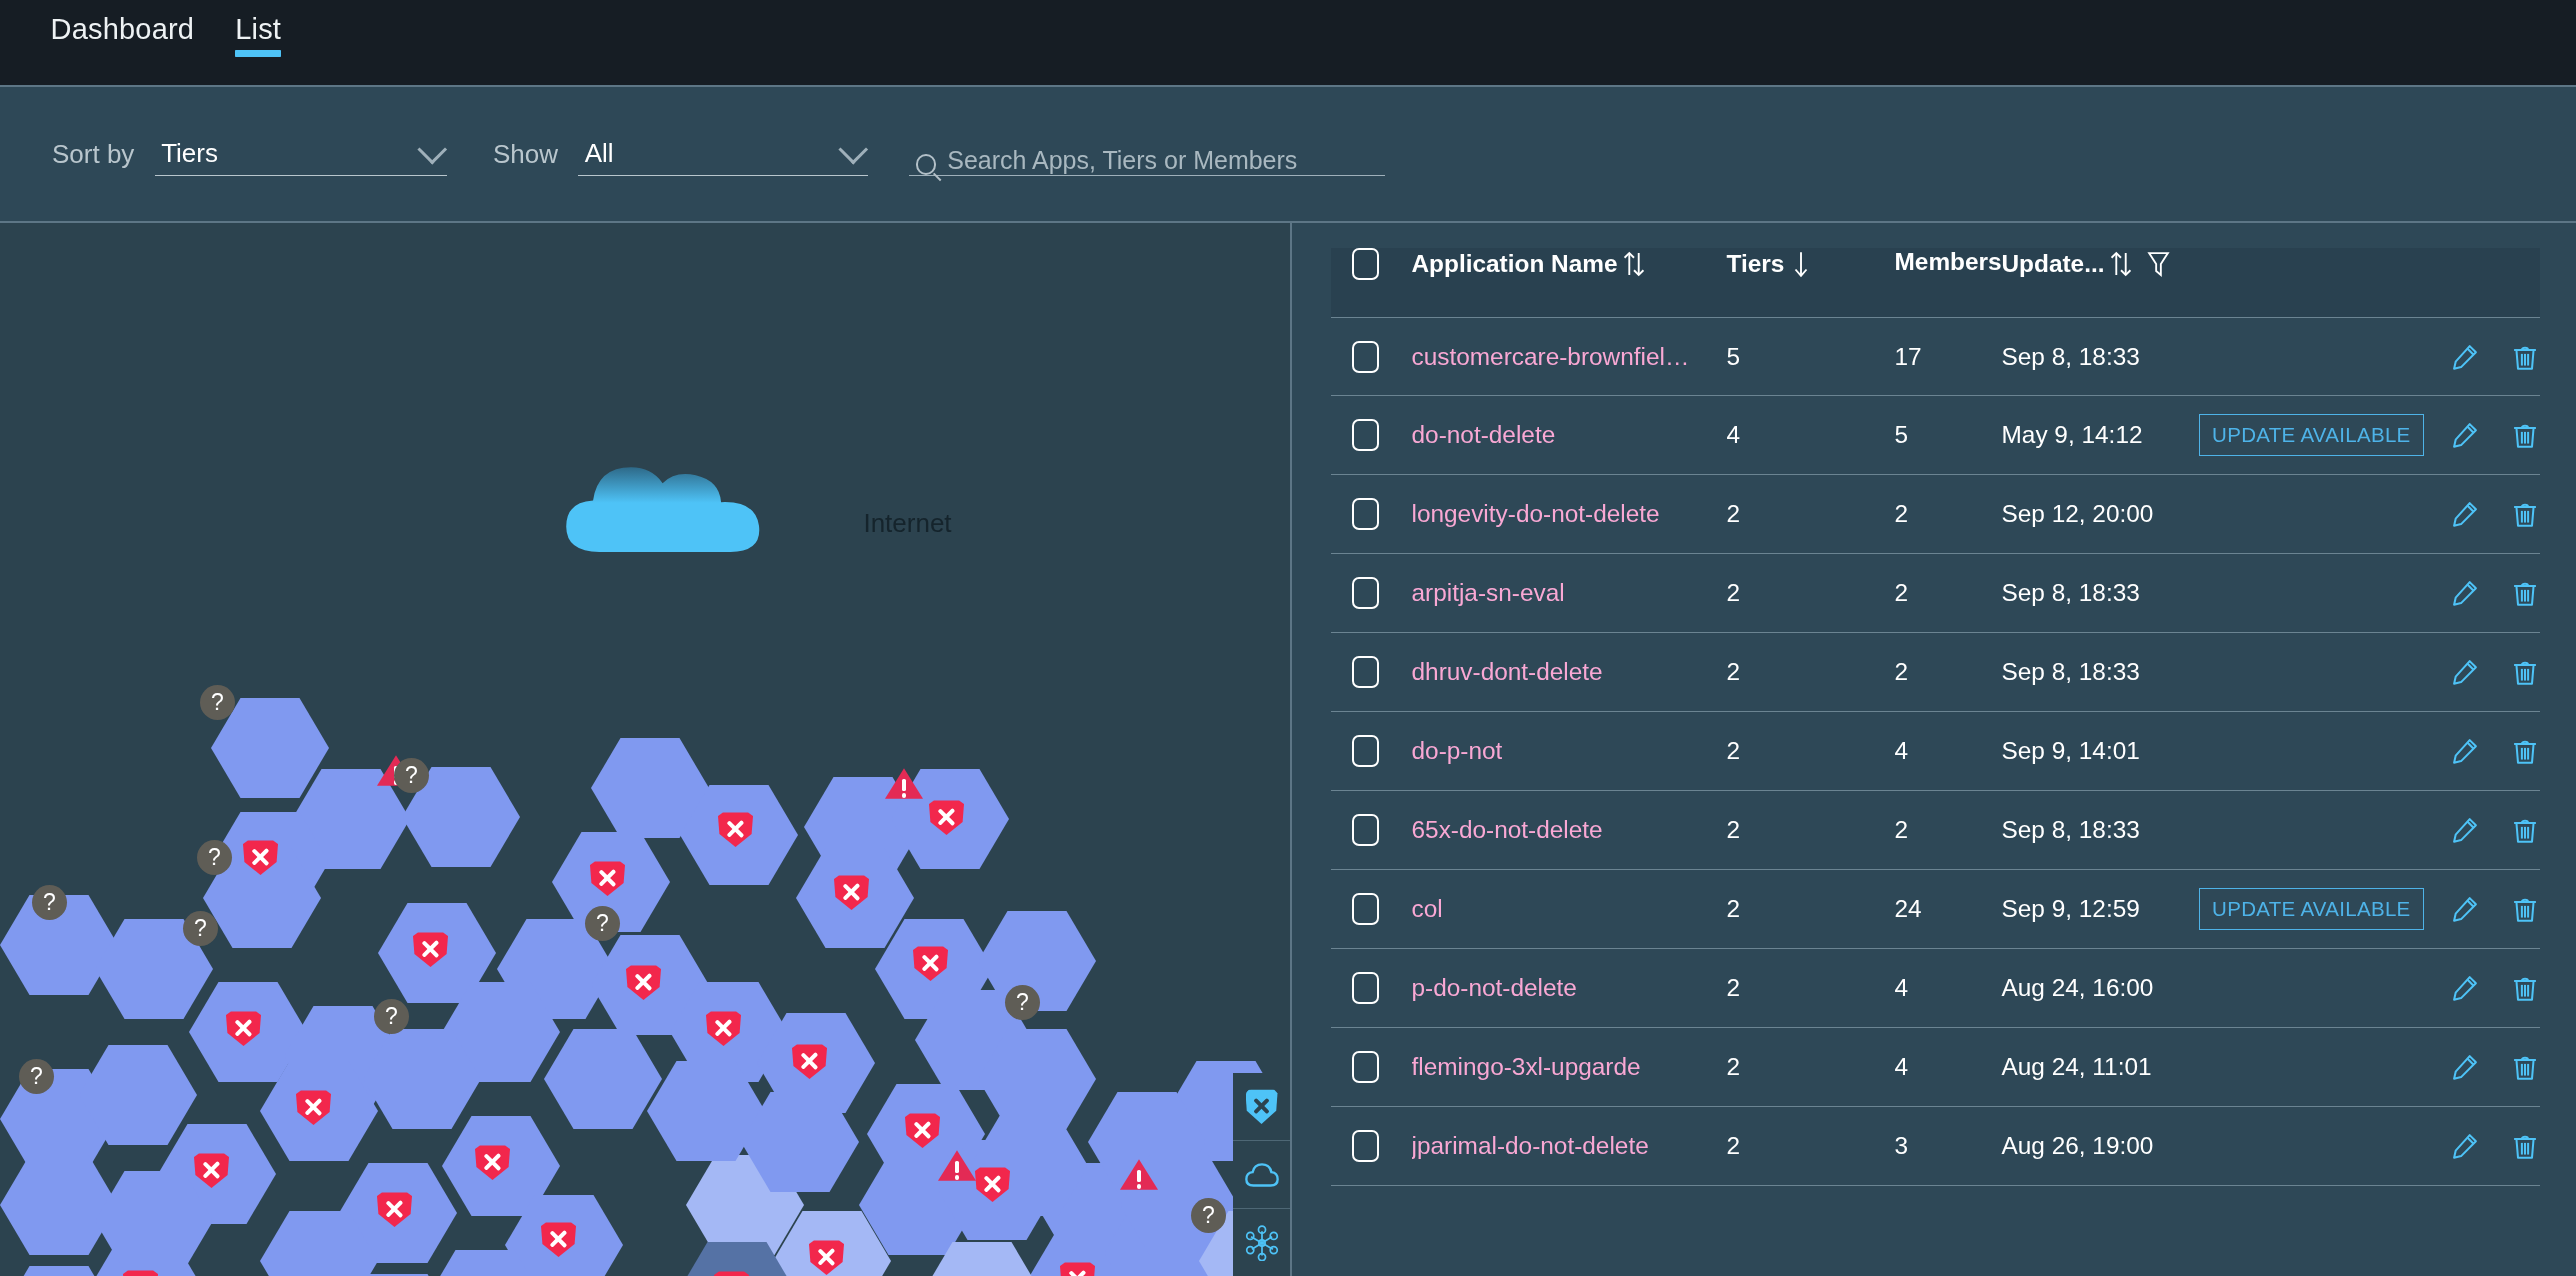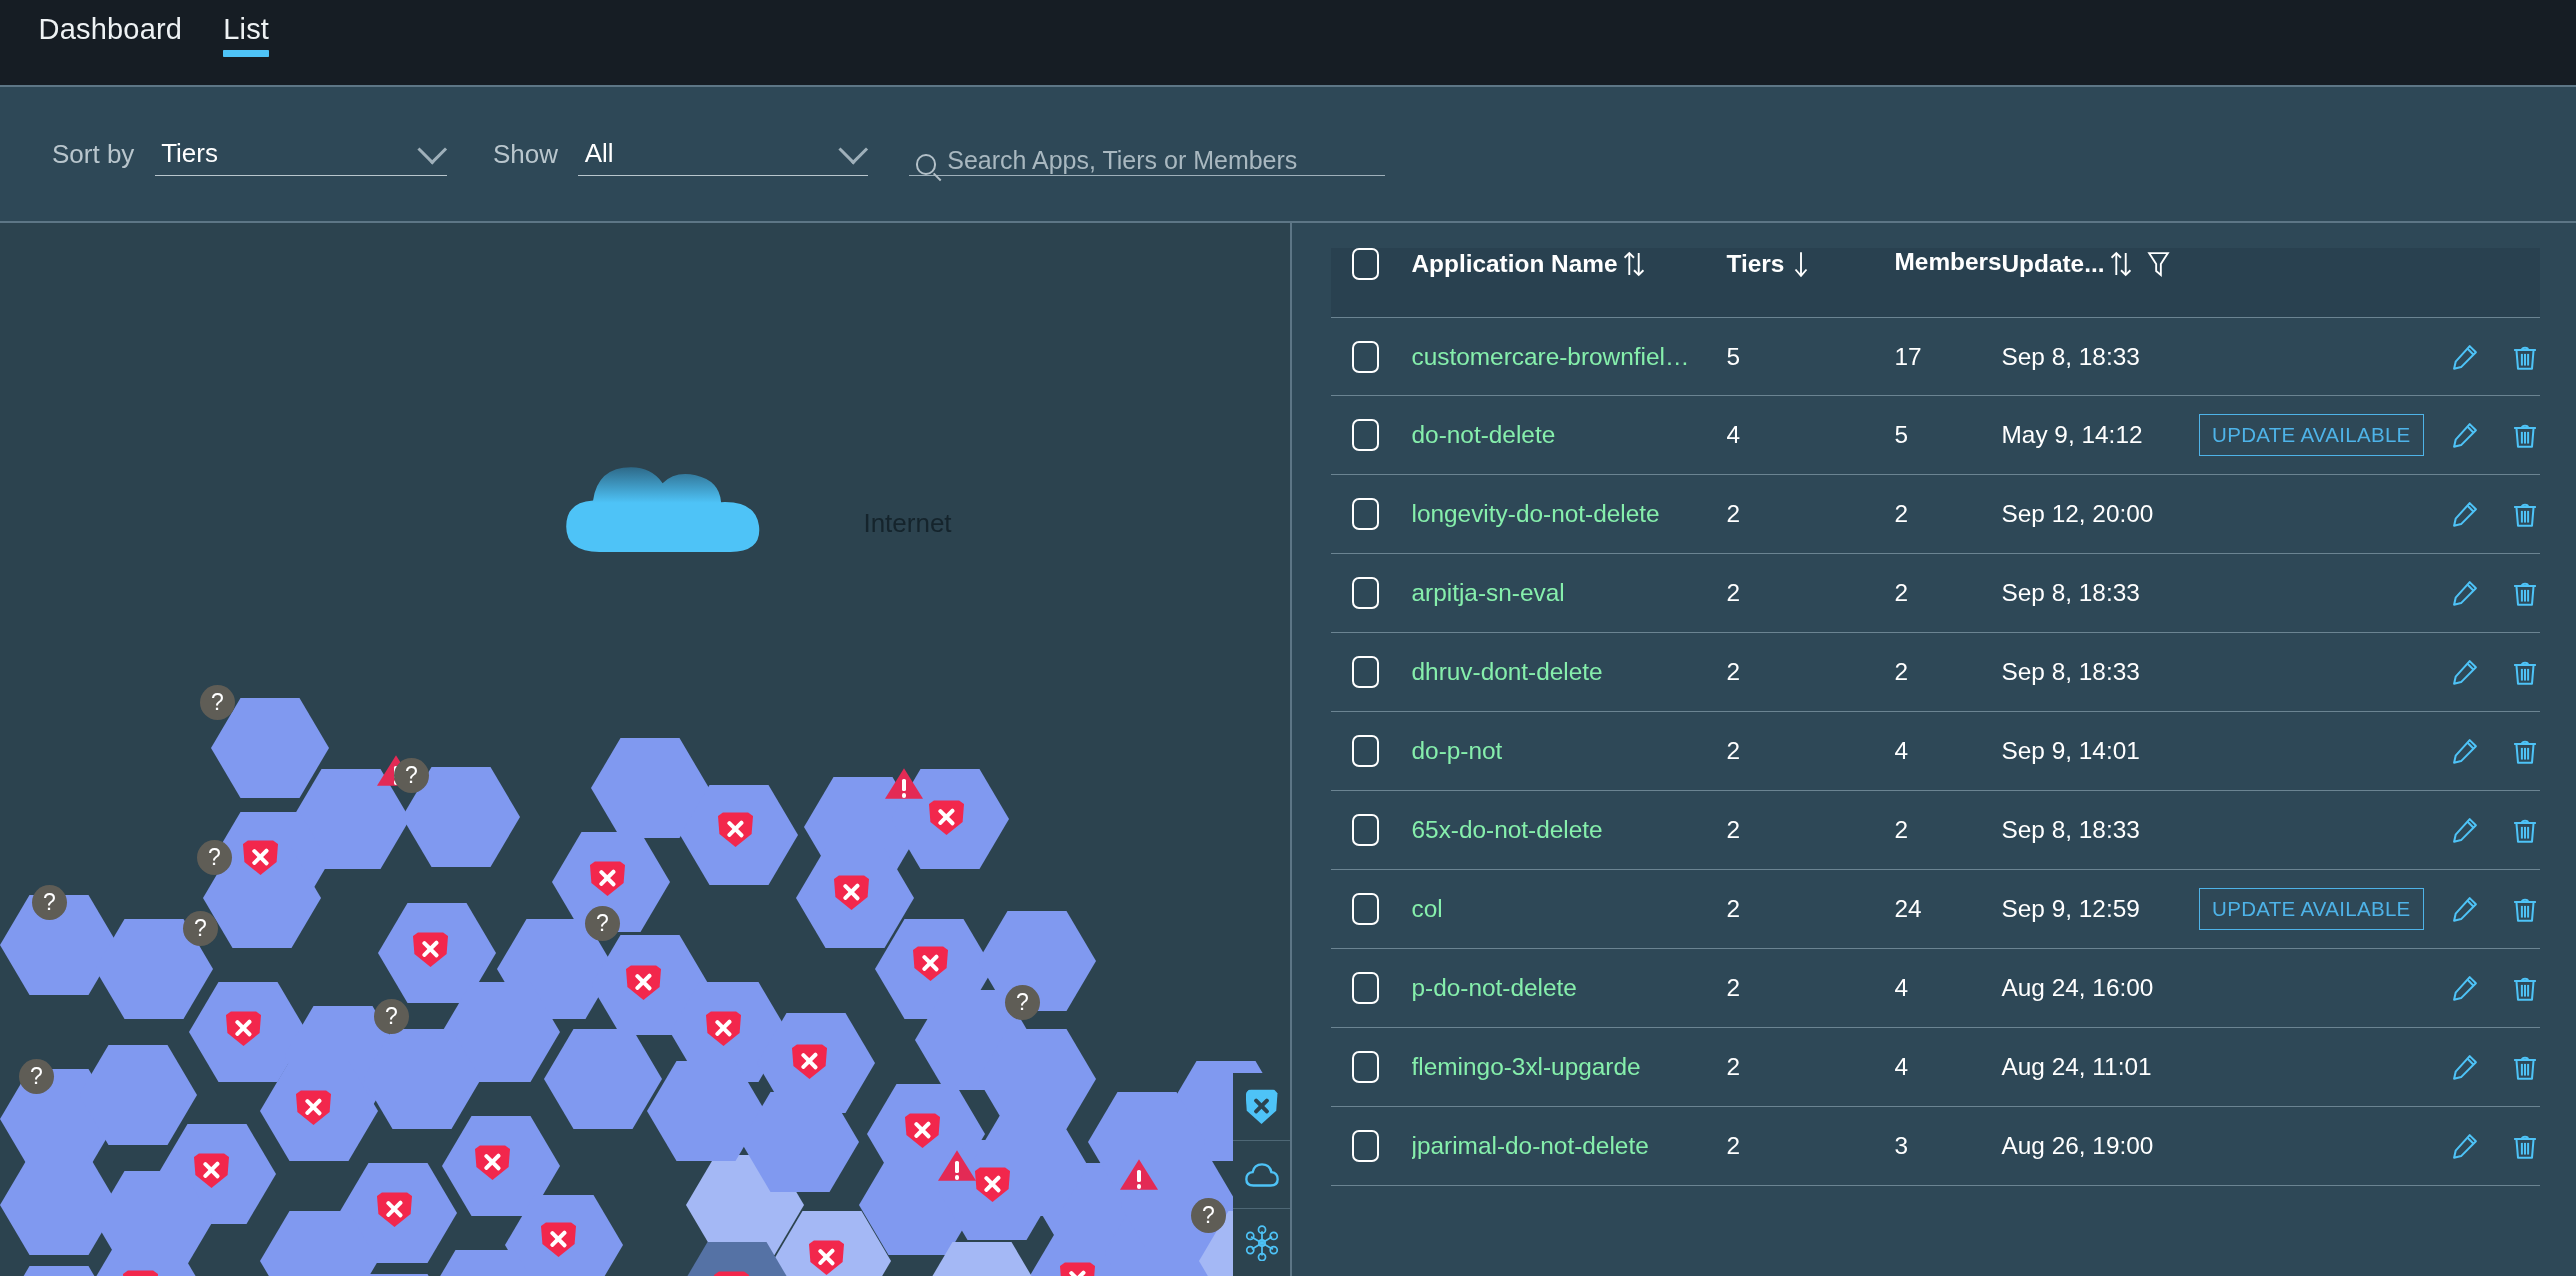--- a/index.html
+++ b/index.html
@@ -7,21 +7,21 @@
     width: 2576px; height: 1277px;
     background: #16202a;
     font-family: "Liberation Sans", sans-serif;
     overflow: hidden;
   }
   .app { width: 2576px; height: 1277px; display: flex; flex-direction: column; }
 
   
   .topnav {
     height: 87px; background: #161d24;
-    display: flex; align-items: flex-start; padding-left: 18px; flex: 0 0 87px;
+    display: flex; align-items: flex-start; padding-left: 30px; flex: 0 0 87px;
     border-bottom: 2.4px solid #5d7686;
   }
   .nav-tab {
     position: relative; color: #eef2f4; font-size: 29px;
     padding: 12.6px 20.5px 0 20.5px; letter-spacing: 0.2px; cursor: pointer;
     font-family: "Liberation Sans", sans-serif;
   }
   .nav-tab .underline {
     position: absolute; left: 20.5px; right: 20.5px; bottom: -11px;
     height: 7px; background: #4ec3f7; border-radius: 0.8px;
@@ -180,21 +180,21 @@
   }
   .sort-icon { width: 22px; height: 32px; margin-left: 5.5px; flex: 0 0 22px; }
   .filter-icon { width: 25px; height: 30px; margin-left: 14px; cursor: pointer; }
 
   .trow {
     display: flex; align-items: center; height: 79px; padding-left: 20.5px;
     border-bottom: 1.6px solid #6b8492;
   }
   .trow:first-of-type { border-top: 1.6px solid #6b8492; }
   .cell { font-size: 24.4px; color: #ffffff; display: flex; align-items: center; }
-  .appname { color: #86efac; cursor: pointer; white-space: nowrap;
+  .appname { color: #f9a8d4; cursor: pointer; white-space: nowrap;
              overflow: hidden; text-overflow: ellipsis; }
   .pill {
     border: 1.6px solid #4eb3e8; color: #4eb3e8; font-size: 20.5px;
     padding: 8px 12.6px; letter-spacing: 0.3px; cursor: pointer; white-space: nowrap;
   }
   .act-ic { cursor: pointer; width: 28px; height: 28px; }
 </style>
 </head>
 <body>
 

